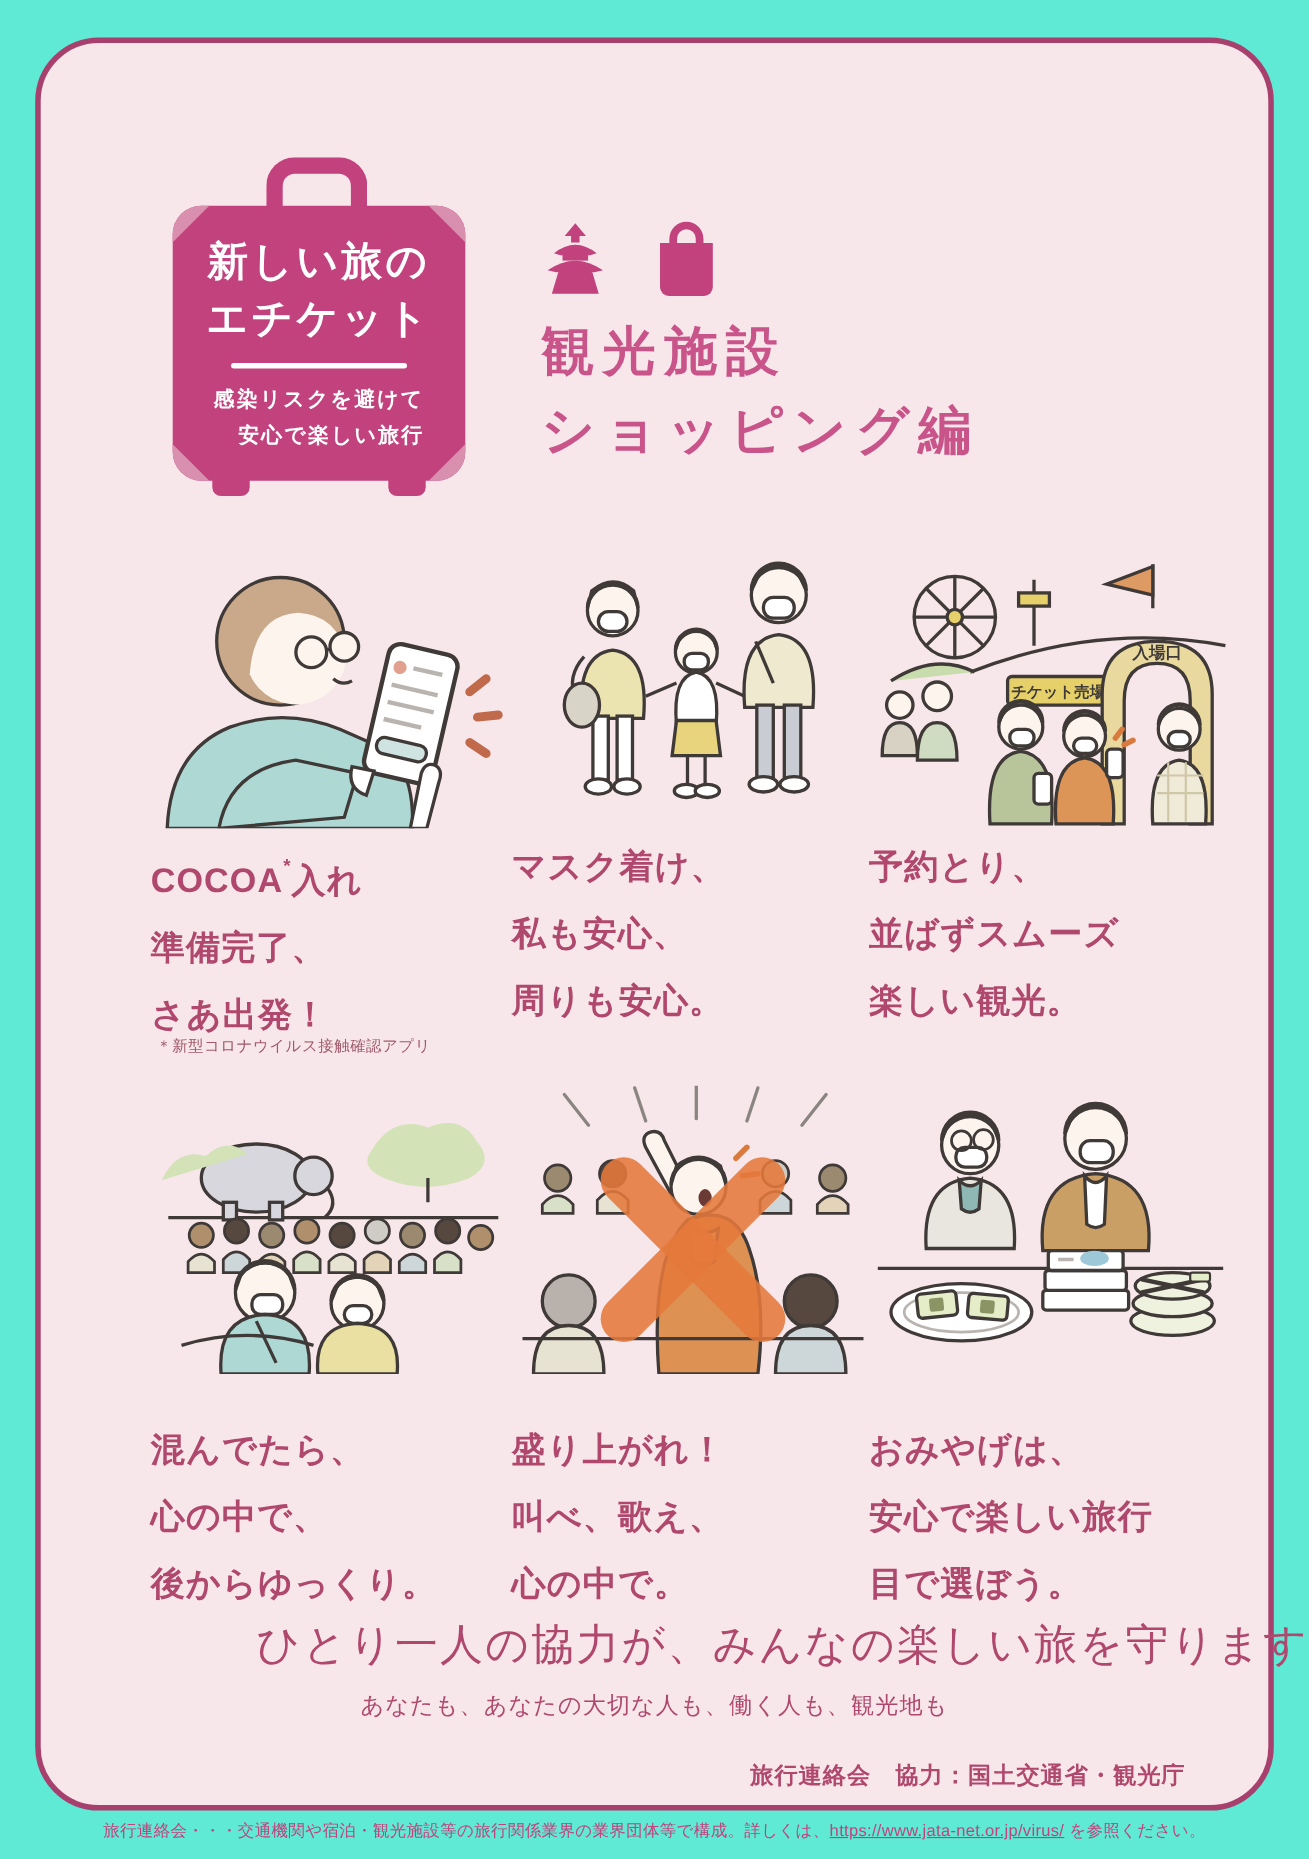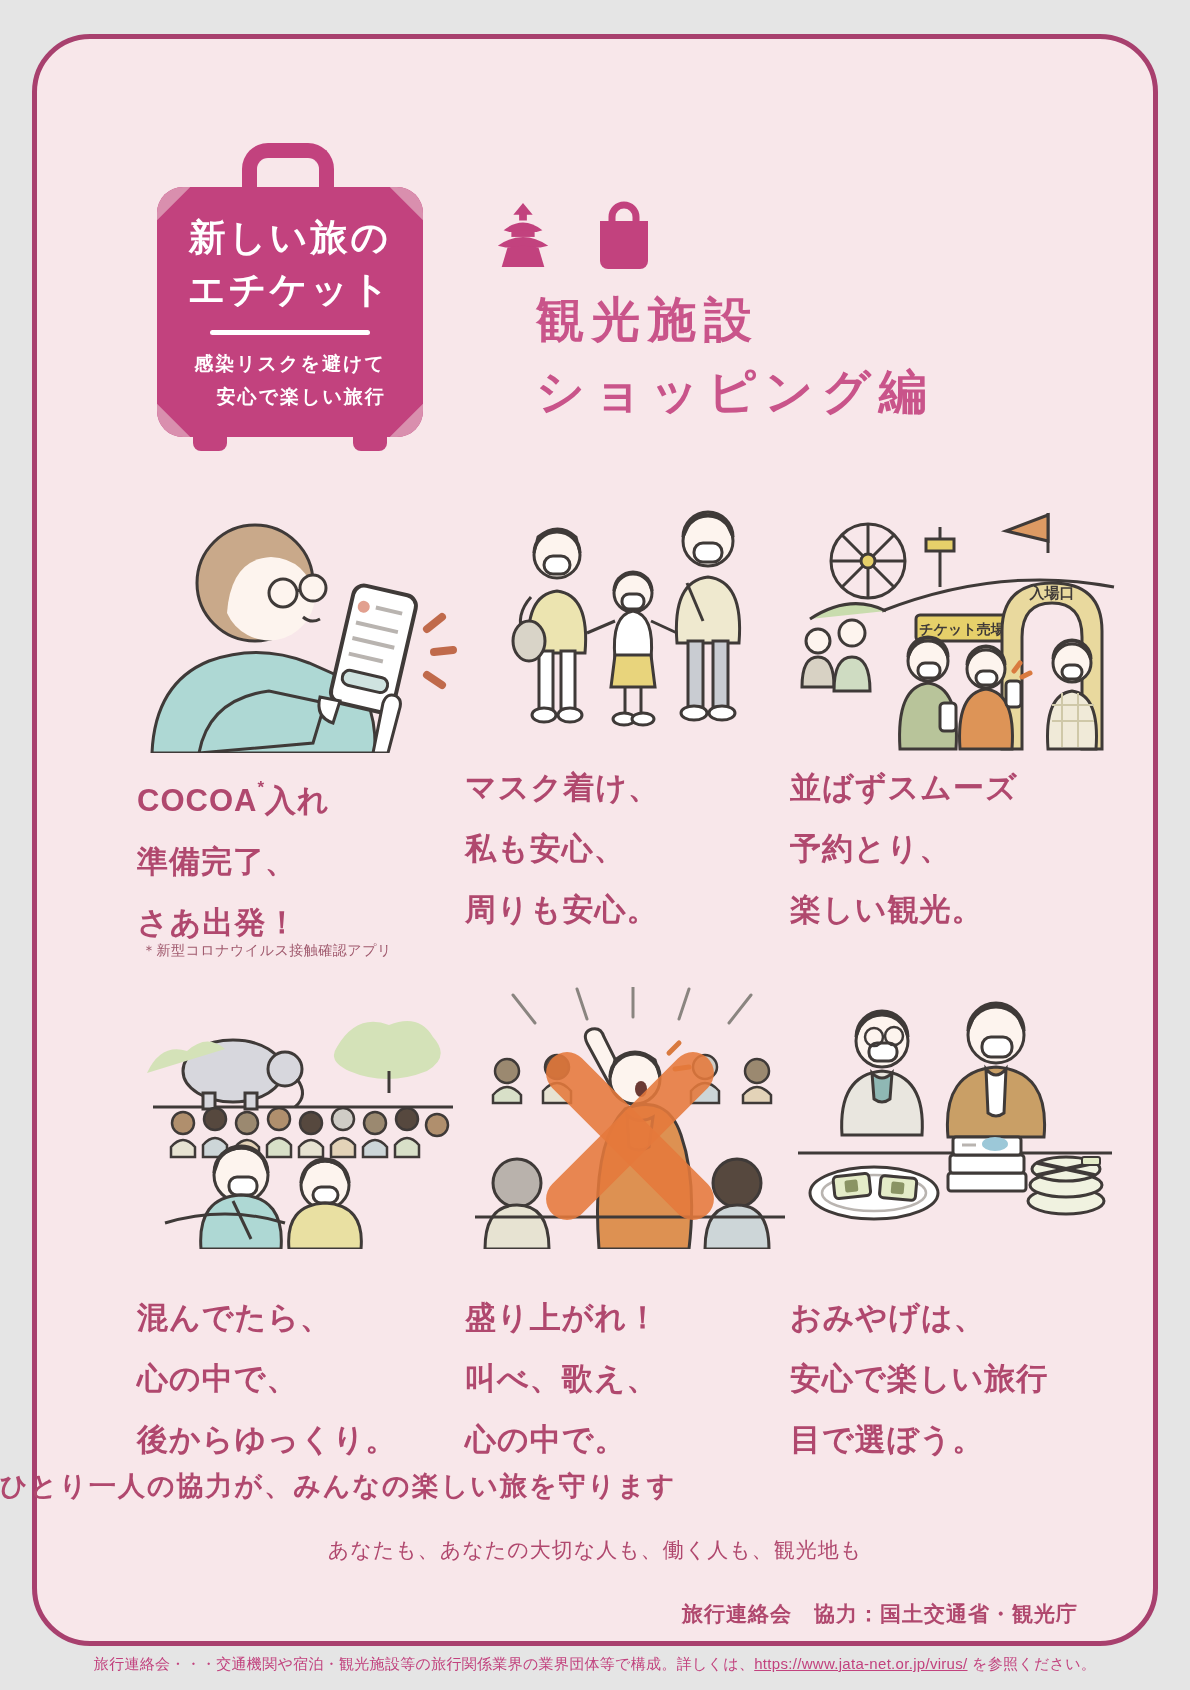--- a/index.html
+++ b/index.html
@@ -1,54 +1,54 @@
 <!DOCTYPE html>
 <html><head>
 <meta charset="utf-8">
 <style>
   html,body{margin:0;padding:0;background:#ffffff;}
   body{width:1190px;height:1690px;position:relative;overflow:hidden;
        font-family:"Liberation Sans","DejaVu Sans",sans-serif;}
-  .page{position:absolute;inset:0;background:#e5e5e5;}
+  .page{position:absolute;inset:0;background:#5eead4;}
   .poster{position:absolute;left:32px;top:34px;width:1126px;height:1612px;
           background:#f8e7ea;border:5px solid #a8406e;border-radius:58px;box-sizing:border-box;}
 
   
   .case-handle{position:absolute;left:205px;top:104px;width:92px;height:58px;
                border:15px solid #c2427e;border-bottom:none;border-radius:26px 26px 0 0;box-sizing:border-box;}
   .case-body{position:absolute;left:120px;top:148px;width:266px;height:250px;background:#c2427e;
              border-radius:26px;overflow:hidden;}
   .case-corner{position:absolute;width:64px;height:64px;background:#d98fae;transform:rotate(45deg);}
   .cc-tl{left:-38px;top:-38px}.cc-tr{right:-38px;top:-38px}.cc-bl{left:-38px;bottom:-38px}.cc-br{right:-38px;bottom:-38px}
   .case-foot{position:absolute;top:396px;width:34px;height:16px;background:#c2427e;border-radius:0 0 8px 8px;}
   .cf-l{left:156px}.cf-r{left:316px}
   .case-text{position:absolute;inset:0;display:flex;flex-direction:column;align-items:center;justify-content:center;color:#fff;}
   .case-title{font-size:37px;font-weight:bold;letter-spacing:3px;line-height:52px;text-align:center;}
   .case-divider{width:160px;height:5px;background:#ffffff;border-radius:3px;margin:14px 0 12px;}
   .case-sub{font-size:19px;font-weight:bold;letter-spacing:2px;line-height:33px;text-align:right;}
 
   
   .hdr-icons{position:absolute;left:455px;top:160px;display:flex;gap:42px;align-items:flex-end;}
   .hdr-title{position:absolute;left:455px;top:245px;color:#c9548a;font-size:48px;font-weight:bold;
-             letter-spacing:8px;line-height:72px;white-space:nowrap;margin-left:44px;}
+             letter-spacing:8px;line-height:72px;white-space:nowrap;}
 
   
   .illo{position:absolute;width:330px;height:262px;}
   .cap{position:absolute;width:330px;color:#b0486e;font-size:31px;font-weight:bold;
        letter-spacing:1px;line-height:61px;white-space:nowrap;}
   .cap sup{font-size:0.55em;vertical-align:18px;}
   .footnote{position:absolute;color:#a05a6e;font-size:14px;letter-spacing:0.5px;}
 
   .r1{top:452px}.r2{top:948px}
   .c1{left:100px}.c2{left:428px}.c3{left:753px}
   .capr1{top:718px}.capr2{top:1248px}
 
   
-  .msg-main{position:absolute;left:0;top:1468px;width:100%;text-align:left;color:#b0486e;
-            font-size:27px;font-weight:bold;letter-spacing:2px;}
+  .msg-main{position:absolute;left:0;top:1468px;width:100%;text-align:right;color:#b0486e;
+            font-size:39px;font-weight:normal;letter-spacing:2px;}
   .msg-sub{position:absolute;left:0;top:1536px;width:100%;text-align:center;color:#b0486e;
            font-size:21px;font-weight:normal;letter-spacing:1px;}
   .credit{position:absolute;right:112px;top:1600px;color:#b0486e;font-size:21px;font-weight:bold;letter-spacing:1px;}
   .footer{position:absolute;left:0;top:1655px;width:100%;text-align:center;color:#c2427e;
           font-size:15px;font-weight:normal;letter-spacing:0.3px;}
   .footer .url{text-decoration:underline;color:#c2427e;}
 
   svg{display:block;}
   svg text{font-family:"Liberation Sans","DejaVu Sans",sans-serif;}
 </style>
@@ -232,22 +232,22 @@
     </div>
     <div class="footnote" style="left:105px;top:903px">＊新型コロナウイルス接触確認アプリ</div>
 
     <div class="cap capr1 c2">
       <div>マスク着け、</div>
       <div>私も安心、</div>
       <div>周りも安心。</div>
     </div>
 
     <div class="cap capr1 c3">
+      <div>予約とり、</div>
       <div>並ばずスムーズ</div>
-      <div>予約とり、</div>
       <div>楽しい観光。</div>
     </div>
 
     <div class="illo r2 c1">
       <svg viewBox="0 0 330 262" width="330" height="262">
         <path d="M200,60 q20,-34 52,-22 q30,-12 44,12 q18,20 -6,34 q-40,16 -78,0 q-22,-10 -12,-24 z" fill="#d4e2b8"></path>
         <path d="M252,84 v22" stroke="#3f3a38" stroke-width="3"></path>
         <path d="M16,120 h300" stroke="#3f3a38" stroke-width="3"></path>
 
         <ellipse cx="96" cy="84" rx="50" ry="31" fill="#d7d7dd" stroke="#3f3a38" stroke-width="3"></ellipse>

